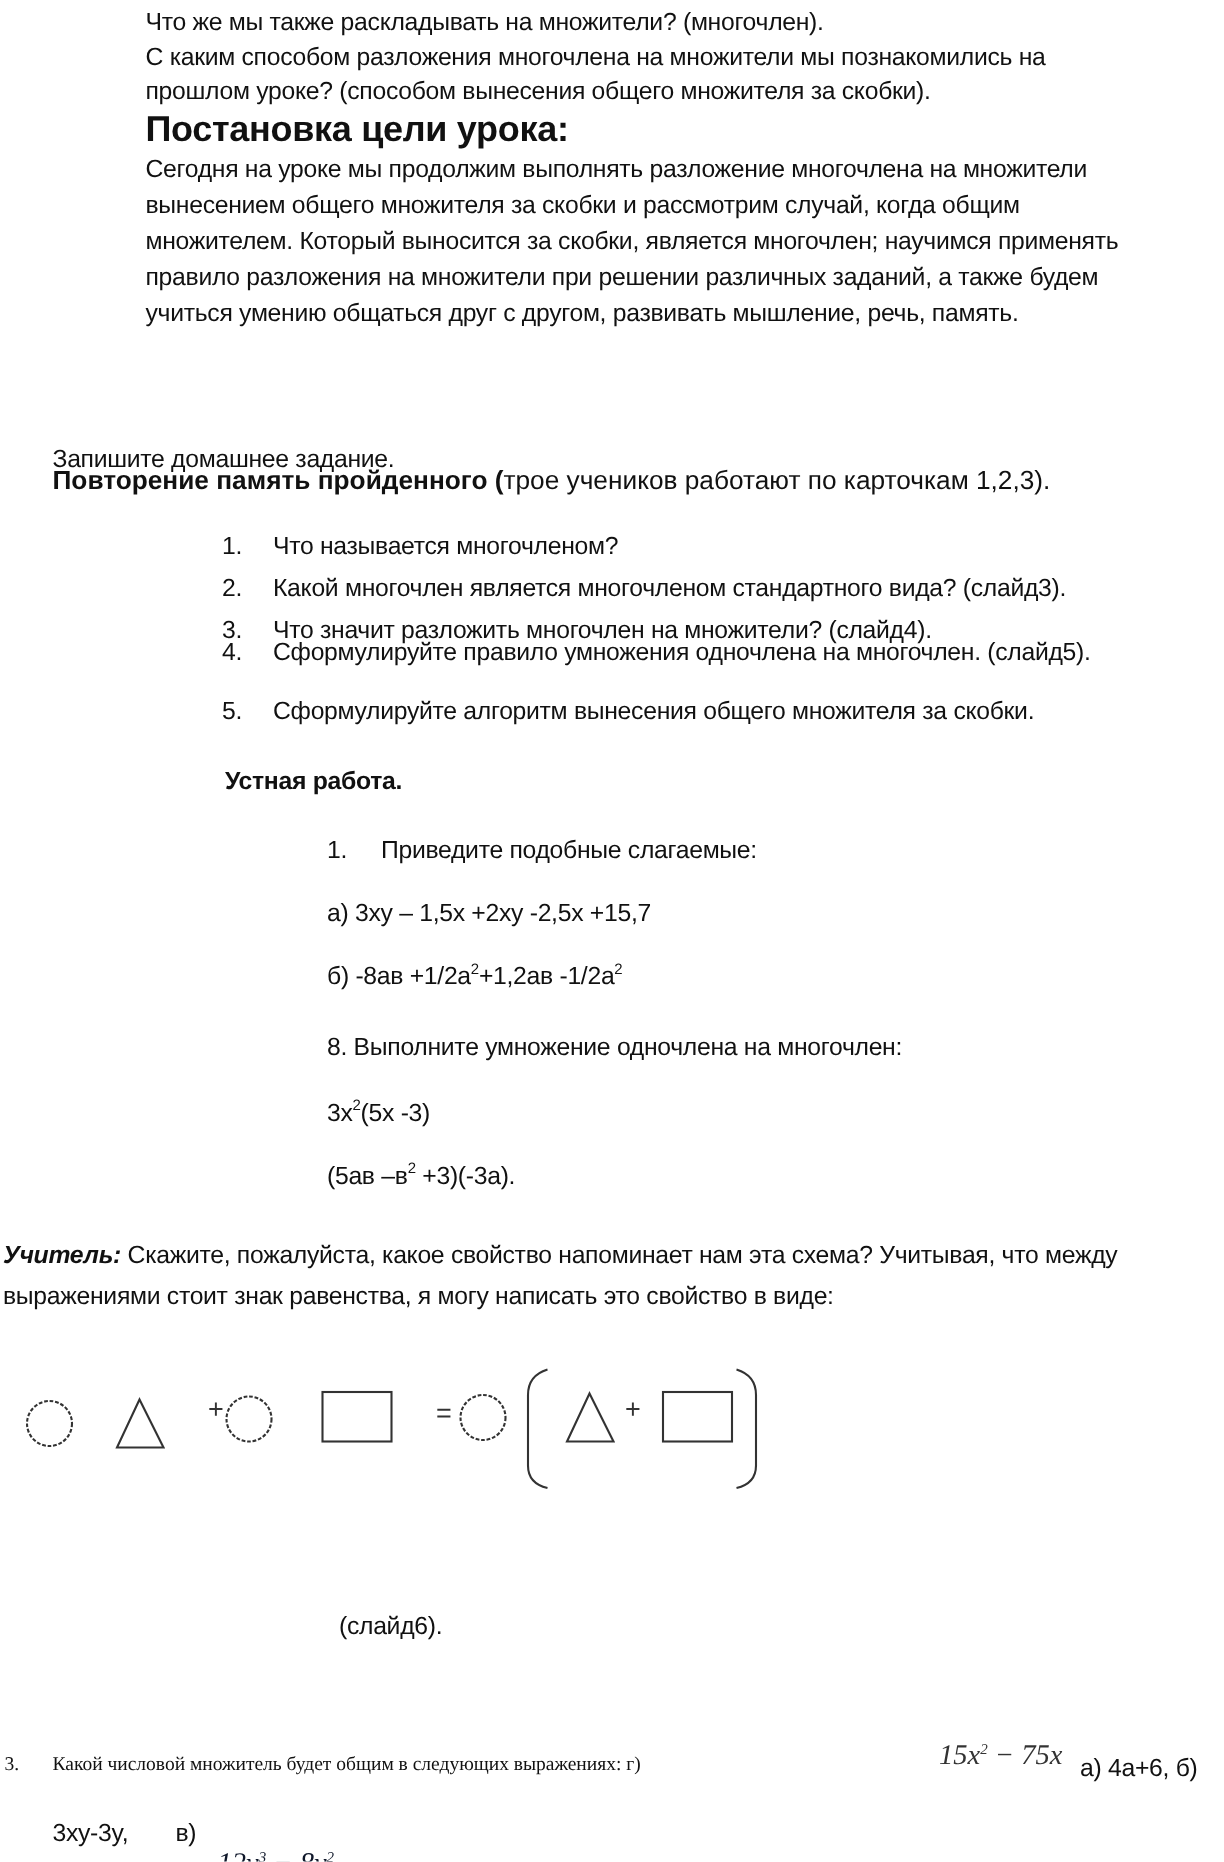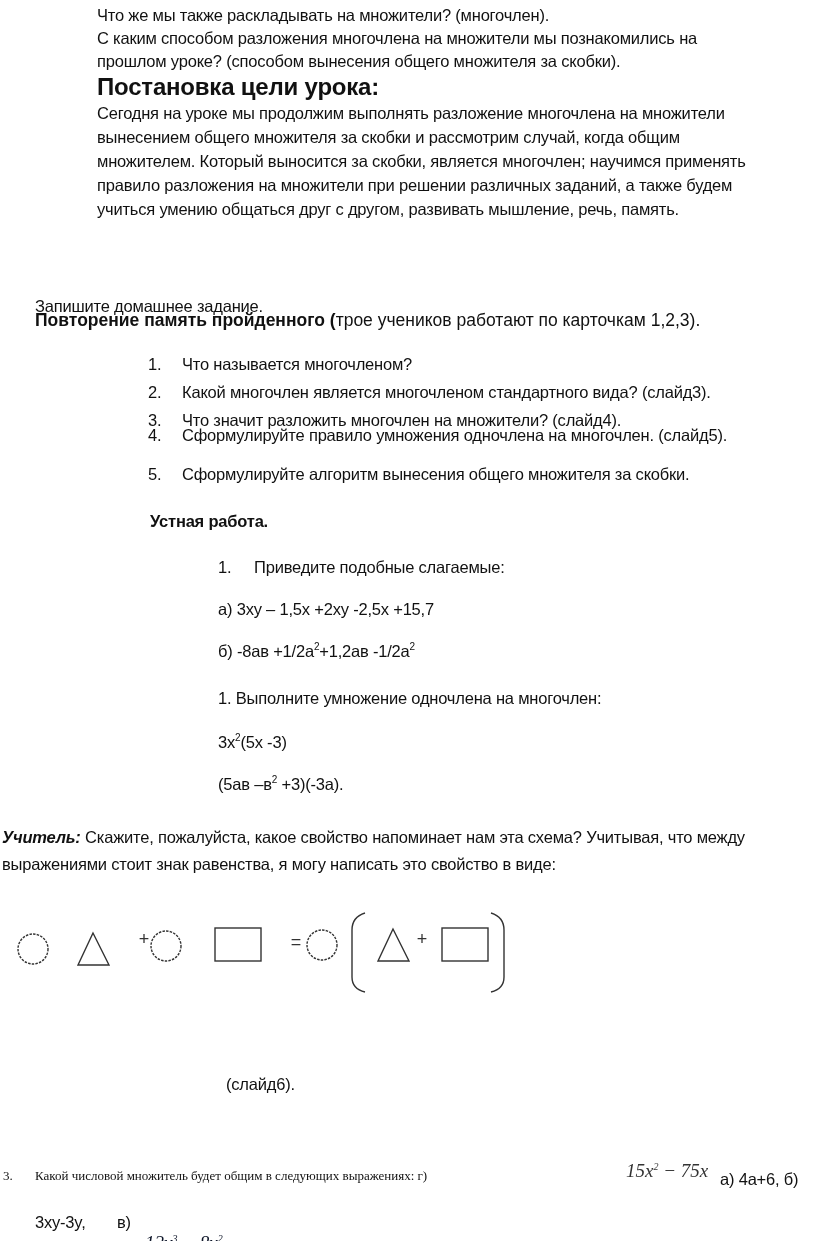--- a/index.html
+++ b/index.html
@@ -55,21 +55,21 @@
 </div>
 
 <div class="abs t h-bold" style="left:150px; top:510px;">Устная работа.</div>
 <div class="abs t" style="left:218px; top:556px;">
   <span class="num" style="width:36px;">1.</span><span>Приведите подобные слагаемые:</span>
 </div>
 <div class="abs t" style="left:218px; top:598px;">а) 3xy – 1,5x +2xy -2,5x +15,7</div>
 <div class="abs t" style="left:218px; top:640px;">
   <span>б) -8ав +1/2а</span><sup>2</sup><span>+1,2ав -1/2а</span><sup>2</sup>
 </div>
-<div class="abs t" style="left:218px; top:687px;">1. Выполните умножение одночлена на многочлен:</div>
+<div class="abs t" style="left:218px; top:687px;">8. Выполните умножение одночлена на многочлен:</div>
 <div class="abs t" style="left:218px; top:731px;">
   <span>3x</span><sup>2</sup><span>(5x -3)</span>
 </div>
 <div class="abs t" style="left:218px; top:773px;">
   <span>(5ав –в</span><sup>2</sup><span> +3)(-3а).</span>
 </div>
 
 <div class="abs t" style="left:2px; top:826px;">
   <span class="h-bold" style="font-style:italic;">Учитель:</span><span> Скажите, пожалуйста, какое свойство напоминает нам эта схема? Учитывая, что между</span>
 </div>

